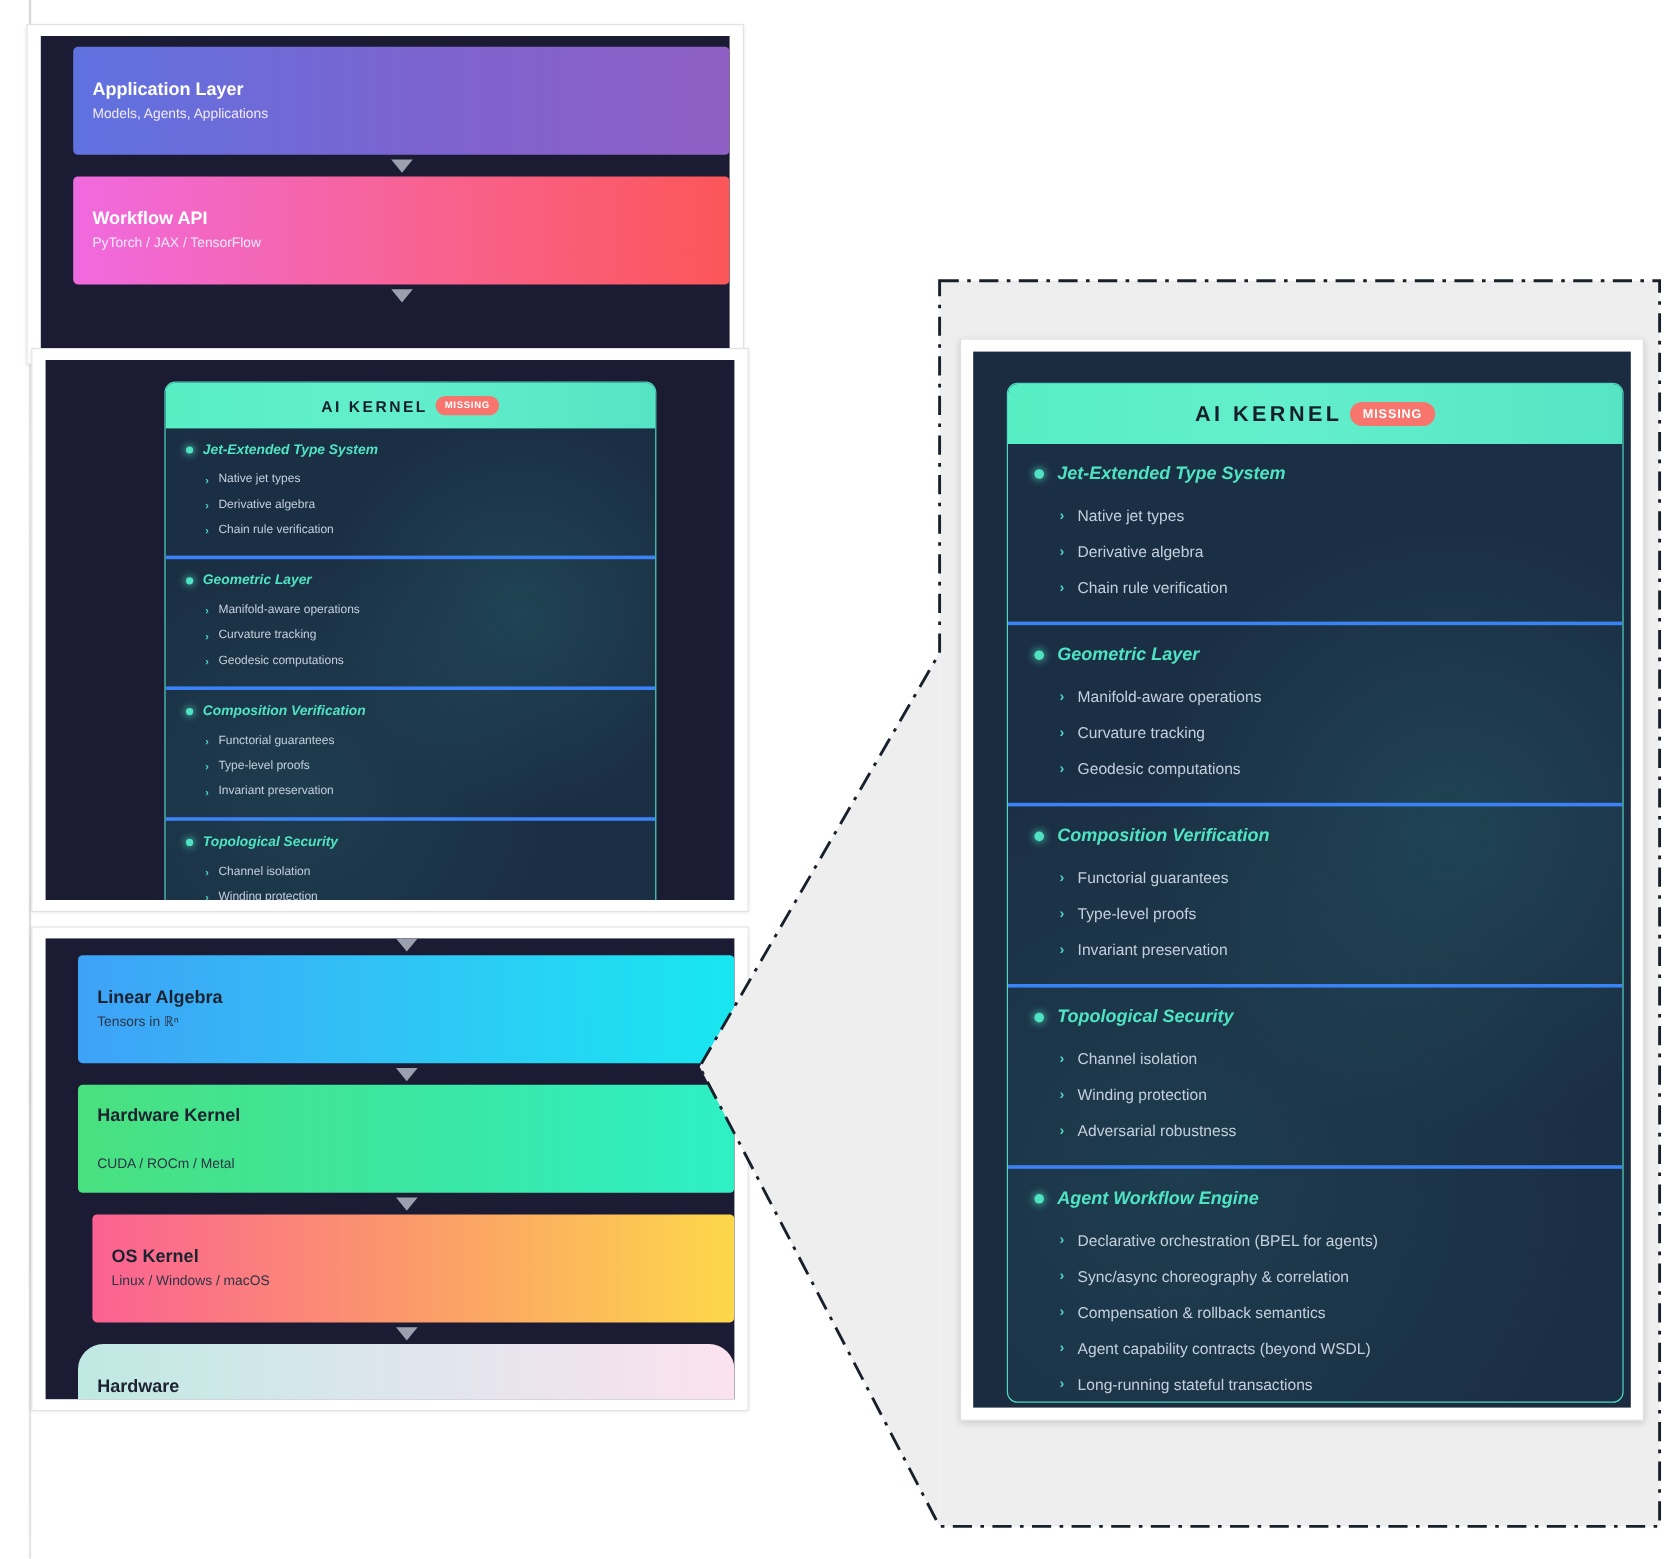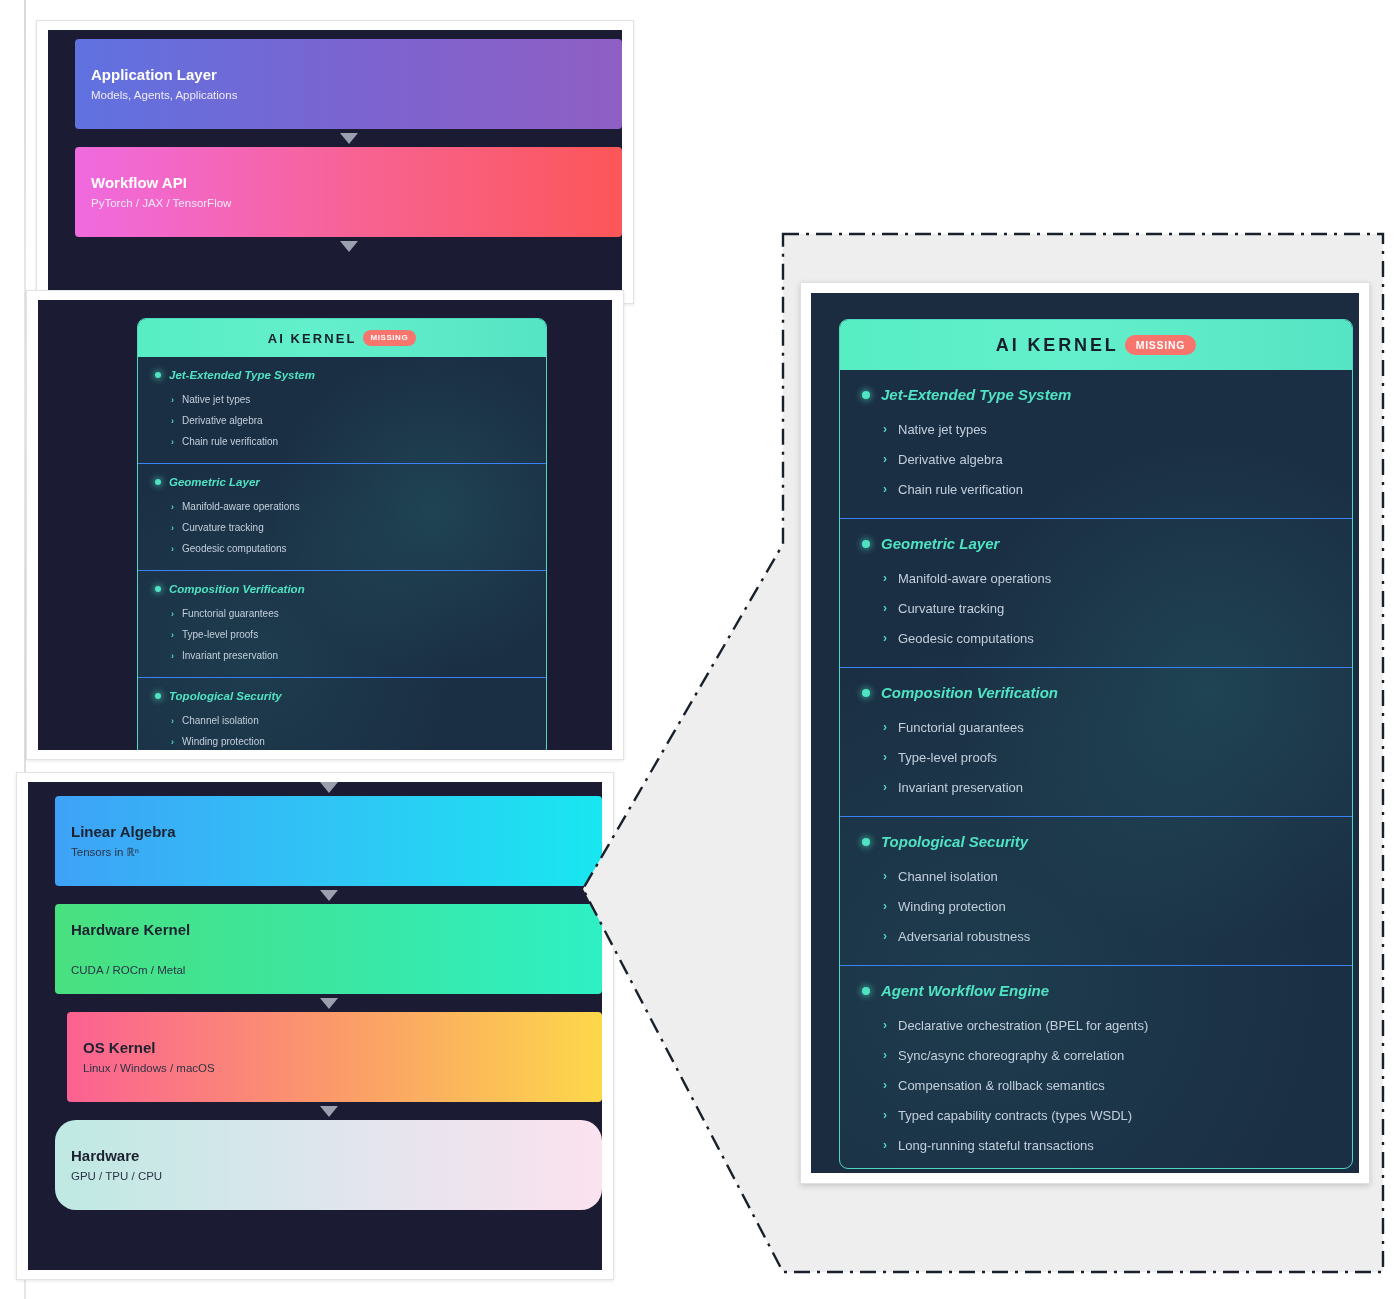--- a/index.html
+++ b/index.html
@@ -20,23 +20,23 @@
   .tile{
     position:absolute;background:#ffffff;
     border:1px solid #e3e3e3;
     box-shadow:0 1px 3px rgba(0,0,0,.10);
     box-sizing:border-box;
   }
   .tile-inner{
     position:absolute;left:11px;right:11px;top:9px;bottom:9px;
     background:#1b1b33;overflow:hidden;
   }
-  #tile-top{left:36px;top:20px;width:598px;height:284px;}
+  #tile-top{left:22px;top:20px;width:598px;height:284px;}
   #tile-mid{left:26px;top:290px;width:598px;height:470px;}
-  #tile-bot{left:16px;top:772px;width:598px;height:508px;}
+  #tile-bot{left:26px;top:772px;width:598px;height:404px;}
 
   
   .bar{
     position:absolute;left:27px;right:0px;height:90px;border-radius:4px;
     box-sizing:border-box;padding:0 16px;
     display:flex;flex-direction:column;justify-content:center;
   }
   .bar .bar-title{
     font-size:15px;font-weight:700;line-height:1.15;margin-bottom:5px;
   }
@@ -77,21 +77,21 @@
   .kernel-title{
     color:#16202c;font-weight:700;letter-spacing:.16em;
   }
   .badge{
     background:#f8756e;color:#ffffff;font-weight:700;
     border-radius:999px;letter-spacing:.07em;
     display:inline-block;line-height:1;
   }
   .kernel-body{position:relative;z-index:2;}
   .ksection{position:relative;}
-  .ksection + .ksection{border-top:1px solid #3b82f6;}
+  .ksection + .ksection{border-top:3px solid #3b82f6;}
   .ksec-head{display:flex;align-items:center;font-style:italic;}
   .dot{
     border-radius:50%;background:#4fe3c3;flex:none;
     box-shadow:0 0 6px 1.5px rgba(79,227,195,.55);
   }
   .ksec-title{color:#4fe3c3;font-weight:700;}
   .kitem{display:flex;align-items:center;color:#c3cfdd;}
   .chev{color:#4fd8c0;font-weight:700;flex:none;}
 
   
@@ -392,21 +392,21 @@
             <div class="kitem">
               <span class="chev">›</span>
               <span>Sync/async choreography &amp; correlation</span>
             </div>
             <div class="kitem">
               <span class="chev">›</span>
               <span>Compensation &amp; rollback semantics</span>
             </div>
             <div class="kitem">
               <span class="chev">›</span>
-              <span>Typed capability contracts (types WSDL)</span>
+              <span>Agent capability contracts (beyond WSDL)</span>
             </div>
             <div class="kitem">
               <span class="chev">›</span>
               <span>Long-running stateful transactions</span>
             </div>
           </div>
 
         </div>
       </div>
 

